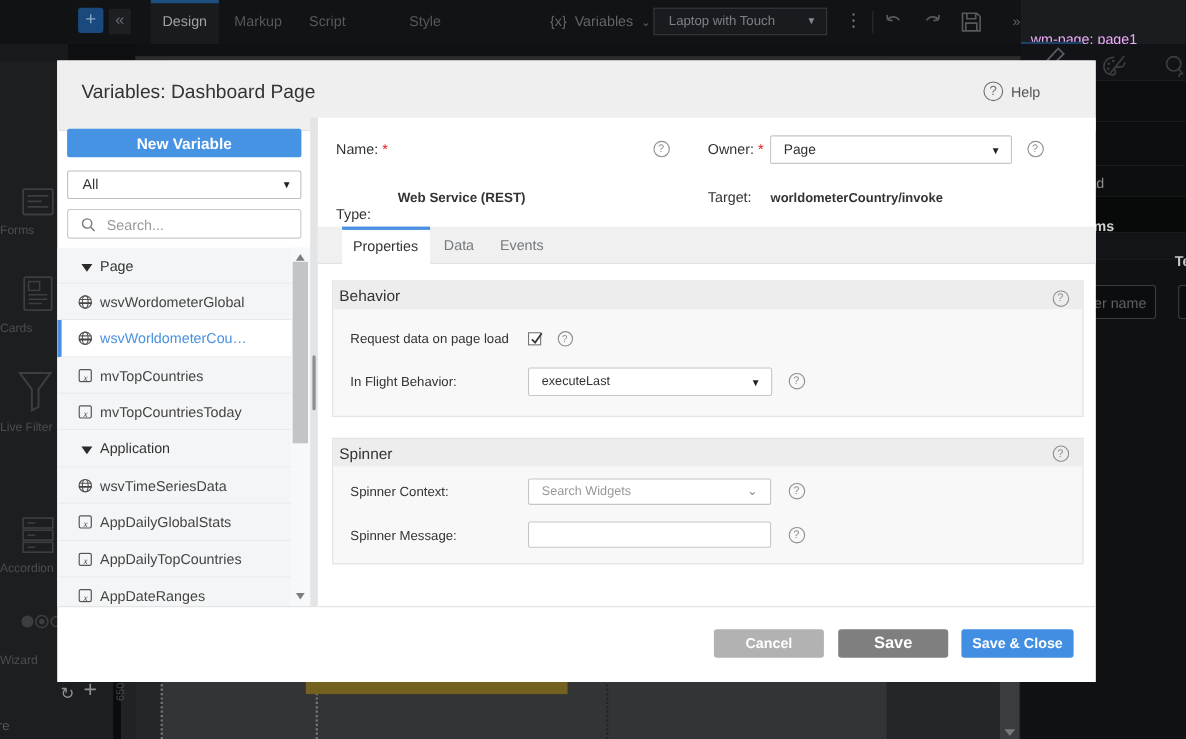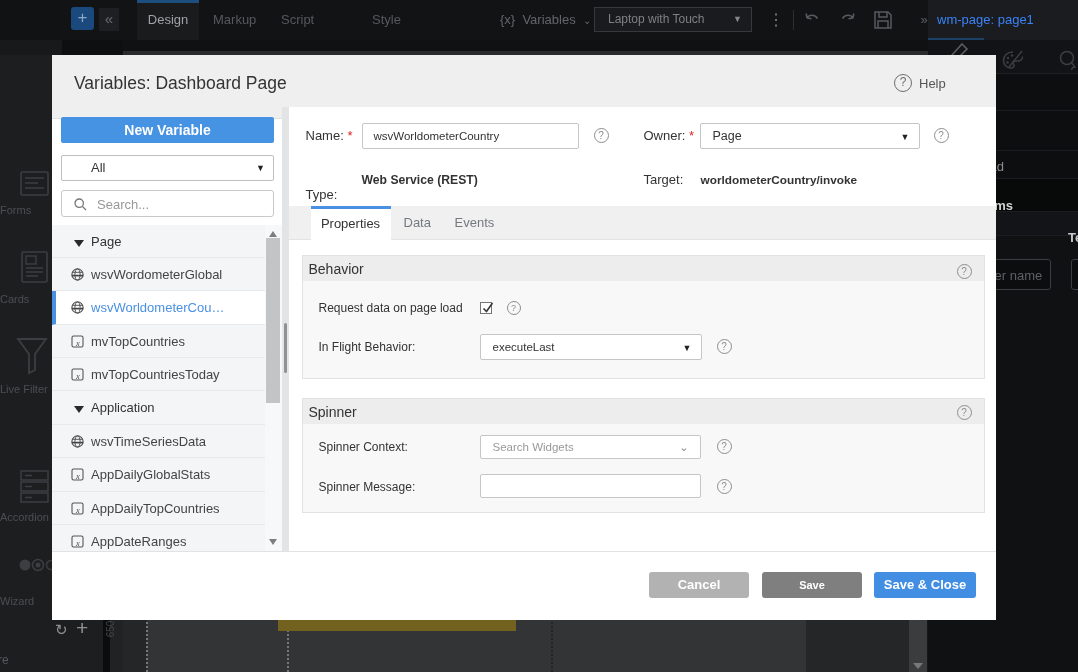--- a/index.html
+++ b/index.html
@@ -14,21 +14,21 @@
   .dtab { left:137px; top:0; width:62px; height:40px; background:#191b1d; border-top:3px solid #1c4e7e; color:#9fa2a5; font-size:13px; line-height:34px; text-align:center; }
   .ntab { top:0; height:40px; color:#55585c; font-size:13px; line-height:40px; }
   #t-markup { left:213px; } #t-script { left:281px; } #t-style  { left:340px;margin-left:32px; }
   .varsec { left:500px; top:0; height:40px; color:#62666b; font-size:13px; line-height:40px; }
   .devsel { left:594px; top:7px; width:158px; height:25px; border:1px solid #35383c; background:#1a1b1e; color:#7d8085; font-size:12px; line-height:23px; padding-left:13px; }
   .devsel .dd { position:absolute; right:9px; top:0; color:#84878b; font-size:9px; line-height:23px; }
   .dots3 { left:768px; top:7px; width:16px; height:26px; color:#7e8286; font-size:16px; line-height:26px; text-align:center; }
   .tsep { left:793px; top:10px; width:1px; height:20px; background:#2c2e31; }
   .ticon { top:8px; width:24px; height:24px; color:#5d6165; }
   #pagetab { left:928px; top:0; width:150px; height:40px; background:#1a1c1f; }
-  #pagetab .lbl { left:9px; top:12px; color:#3b82f6; font-size:13px; }
+  #pagetab .lbl { left:9px; top:28px; color:#f0abfc; font-size:13px; }
   #pagetab .bl { left:0px; top:38px; width:56px; height:2px; background:#1c4066; }
   
   #strip { left:0; top:40px; width:1078px; height:15px; background:#101112; }
   #strip .s1 { left:0; top:0; width:62px; height:15px; background:#18191b; }
   #strip .s2 { left:62px; top:0; width:61px; height:15px; background:#0e0f10; }
   #strip .s3 { left:123px; top:11px; width:874px; height:4px; background:#2a2b2c; }
   
   #palette { left:0; top:55px; width:103px; height:617px; background:#1d1e1f; }
   .pitem { left:0px; width:68px; text-align:left; color:#4b4e52; font-size:11px; }
   .picon { left:18px; width:33px; }
@@ -50,21 +50,21 @@
   .rrow { left:0; width:150px; border-bottom:1px solid #1b1d20; }
   
   #modal { left:52px; top:55px; width:944px; height:565px; background:#fff; }
   #mhead { left:0; top:0; width:944px; height:64px; background:#efefef; border-bottom:1px solid #e2e2e2; }
   #mtitle { left:22px; top:18px; font-size:17.5px; color:#333; }
   .hc { border:1.5px solid #8e8e8e; border-radius:50%; color:#8e8e8e; text-align:center; }
   #mh-help { left:842px; top:19px; width:18px; height:18px; font-size:12px; line-height:15px; border-color:#6e6e6e; color:#6e6e6e; }
   #mh-helptxt { left:867px; top:21px; font-size:13px; color:#555; }
   
   #nvbtn { left:9px; top:62px; width:213px; height:26px; background:#4692e3; border-radius:2px; color:#fff; font-size:14px; font-weight:bold; text-align:center; line-height:26px; }
-  #allsel { left:9px; top:100px; width:213px; height:26px; border:1px solid #bfbfbf; border-radius:2px; background:#fff; color:#333; font-size:13px; line-height:24px; padding-left:29px; }
+  #allsel { left:9px; top:100px; width:213px; height:26px; border:1px solid #bfbfbf; border-radius:2px; background:#fff; color:#333; font-size:13px; line-height:24px; padding-left:13px; }
   #allsel .dd { position:absolute; right:8px; top:0; font-size:9px; line-height:24px; color:#222; }
   #searchbox { left:9px; top:135px; width:213px; height:27px; border:1px solid #c9c9c9; border-radius:3px; background:#fff; }
   #searchbox .ph { position:absolute; left:35px; top:6px; color:#999; font-size:13px; }
   #vlist { left:0px; top:169.5px; width:213px; height:326.5px; overflow:hidden; }
   .vrow { position:relative; width:213px; height:33.4px; background:#f4f5f6; border-bottom:1px solid #e7e9ea; }
   .vrow .tri { position:absolute; left:22px; top:15px; width:0; height:0; border-left:5.5px solid transparent; border-right:5.5px solid transparent; border-top:7px solid #2a2a2a; }
   .vrow .gtxt { position:absolute; left:39px; top:9px; font-size:13px; color:#333; }
   .vrow .itxt { position:absolute; left:39px; top:9px; font-size:13px; color:#444; white-space:nowrap; }
   .vrow .ic { position:absolute; left:19px; top:10px; }
   .vrow.sel { background:#fff; border-left:4px solid #4a90e2; }
@@ -327,21 +327,20 @@
         <div class="up"></div>
         <div class="th"></div>
         <div class="dn"></div>
       </div>
     <div id="slim" class="abs">
         <div class="th"></div>
       </div>
 
     <div id="rform" class="abs">
       <div class="flabel abs" style="left:17px; top:21px;">Name: <span class="red">*</span></div>
-      <div class="finput abs" style="left:73px; top:16px; width:217px; height:26px; line-height:24px; padding-left:11px;">wsvWorldometerCountry</div>
       <div class="hc abs" style="left:305px; top:21px; width:15px; height:15px; font-size:10px; line-height:13px;">?</div>
       <div class="flabel abs" style="left:355px; top:21px;">Owner: <span class="red">*</span></div>
       <div class="finput fsel abs" style="left:411px; top:16px; width:220px; height:26px; line-height:24px; padding-left:12px; font-size:12.5px;">Page<span class="dd" style="line-height:26px;">▼</span></div>
       <div class="hc abs" style="left:645px; top:21px; width:15px; height:15px; font-size:10px; line-height:13px;">?</div>
       <div class="flabel abs" style="left:17px; top:80px;">Type:</div>
       <div class="flabel bold abs" style="left:73px; top:66px; font-size:12.2px;">Web Service (REST)</div>
       <div class="flabel abs" style="left:355px; top:65px;">Target:</div>
       <div class="flabel bold abs" style="left:412px; top:66px; font-size:11.8px;">worldometerCountry/invoke</div>
 
       <div id="tabstrip" class="abs"></div>
@@ -375,17 +374,17 @@
         <div class="finput" style="position:absolute; left:177px; top:36px; width:221px; height:24px; line-height:22px; padding-left:12px; color:#999;">Search Widgets<span style="position:absolute; right:11px; top:0; color:#888; font-size:11px;">⌄</span></div>
         <div class="hc" style="position:absolute; left:414px; top:40px; width:15px; height:15px; font-size:10px; line-height:13px;">?</div>
         <div class="slbl" style="left:16px; top:81px;">Spinner Message:</div>
         <div class="finput" style="position:absolute; left:177px; top:75px; width:221px; height:24px;"></div>
         <div class="hc" style="position:absolute; left:414px; top:80px; width:15px; height:15px; font-size:10px; line-height:13px;">?</div>
       </div>
     </div>
 
     <div class="abs" style="left:0; top:496px; width:944px; height:1px; background:#e2e2e2;"></div>
     <div class="abs" style="left:597px; top:517px; width:100px; height:26px; background:#b2b2b2; border-radius:3px; color:#fff; font-size:13px; font-weight:bold; text-align:center; line-height:26px;">Cancel</div>
-    <div class="abs" style="left:710px; top:517px; width:100px; height:26px; background:#7f7f7f; border-radius:3px; color:#fff; font-size:11px; font-weight:bold; text-align:center; line-height:26px;">Save</div>
+    <div class="abs" style="left:710px; top:517px; width:100px; height:26px; background:#7f7f7f; border-radius:3px; color:#fff; font-size:15px; font-weight:bold; text-align:center; line-height:26px;">Save</div>
     <div class="abs" style="left:822px; top:517px; width:102px; height:26px; background:#418ee2; border-radius:3px; color:#fff; font-size:13px; font-weight:bold; text-align:center; line-height:26px;">Save &amp; Close</div>
   </div>
 
 </div>
 
 </body></html>

